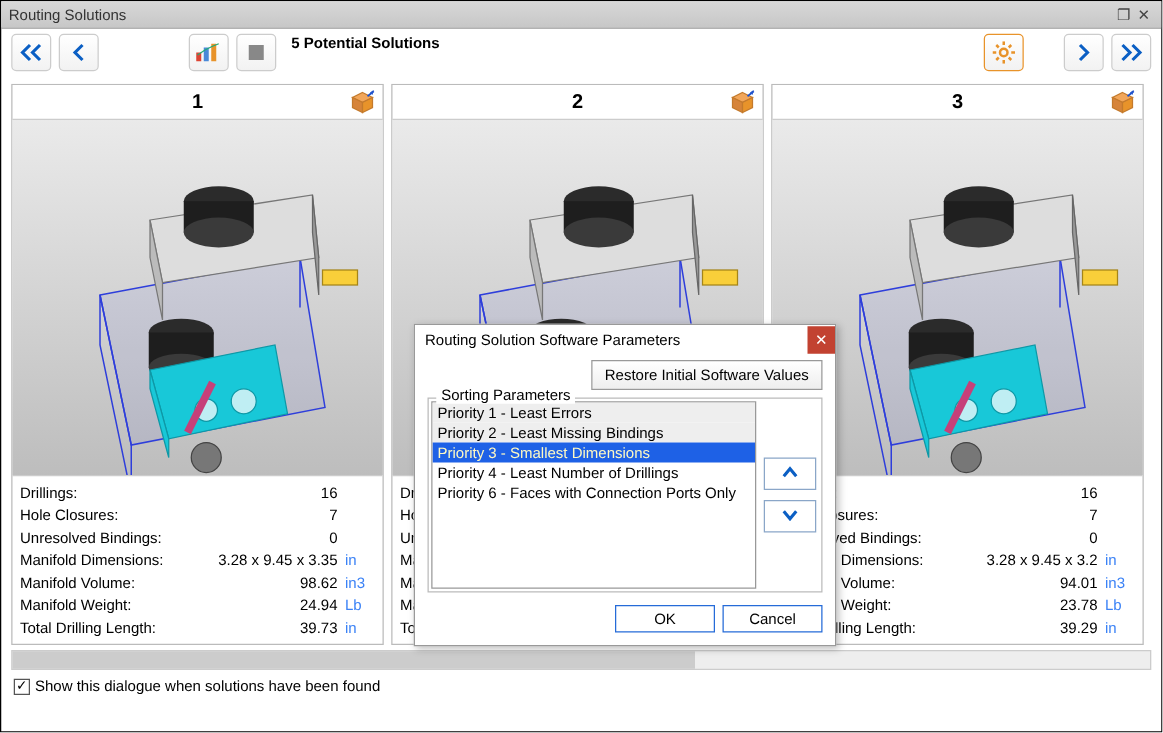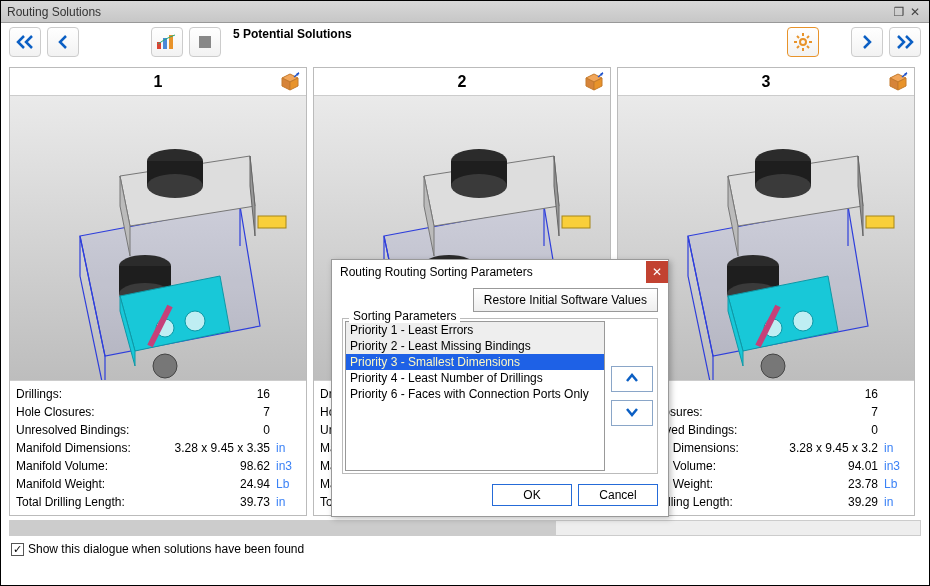--- a/index.html
+++ b/index.html
@@ -418,21 +418,21 @@
     <div class="footer">
       <span class="chk">
           <span class="mark">✓</span>
         </span>
       <span>Show this dialogue when solutions have been found</span>
     </div>
   </div>
 
   <div class="modal">
     <div class="modal-title">
-      <span>Routing Routing Sorting Parameters</span>
+      <span>Routing Solution Software Parameters</span>
       <span class="close">✕</span>
     </div>
     <div class="modal-body" style="position:relative">
       <button class="restore-btn">Restore Initial Software Values</button>
       <div class="fieldset">
         <div class="legend">Sorting Parameters</div>
         <div class="modal-list-wrap">
           <div class="listbox" id="sort-list">
               <div class="item shade">Priority 1 - Least Errors</div>
               <div class="item shade">Priority 2 - Least Missing Bindings</div>

